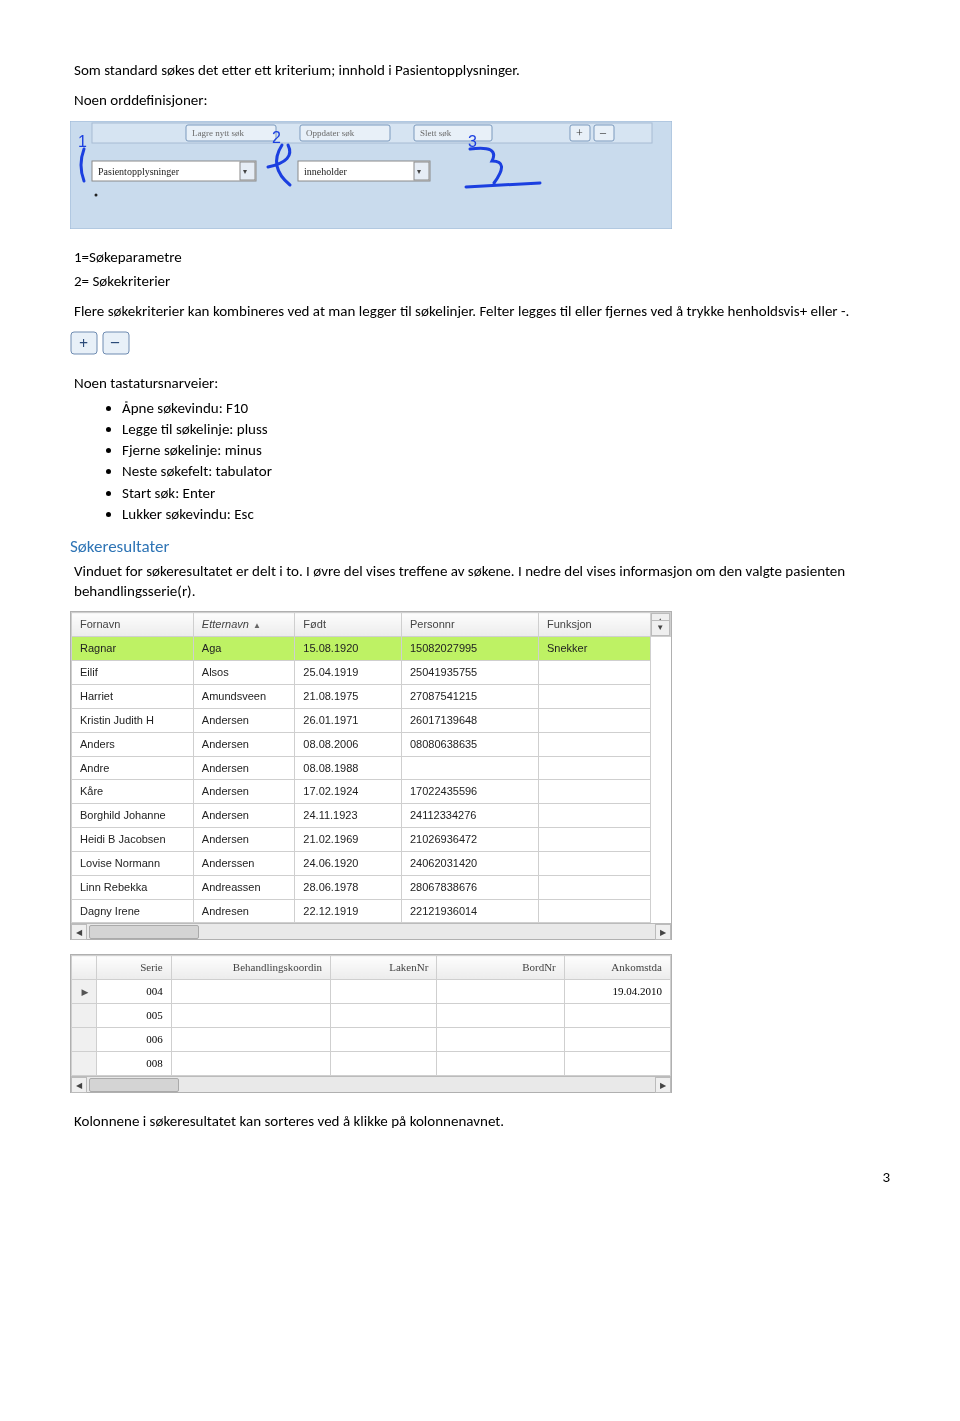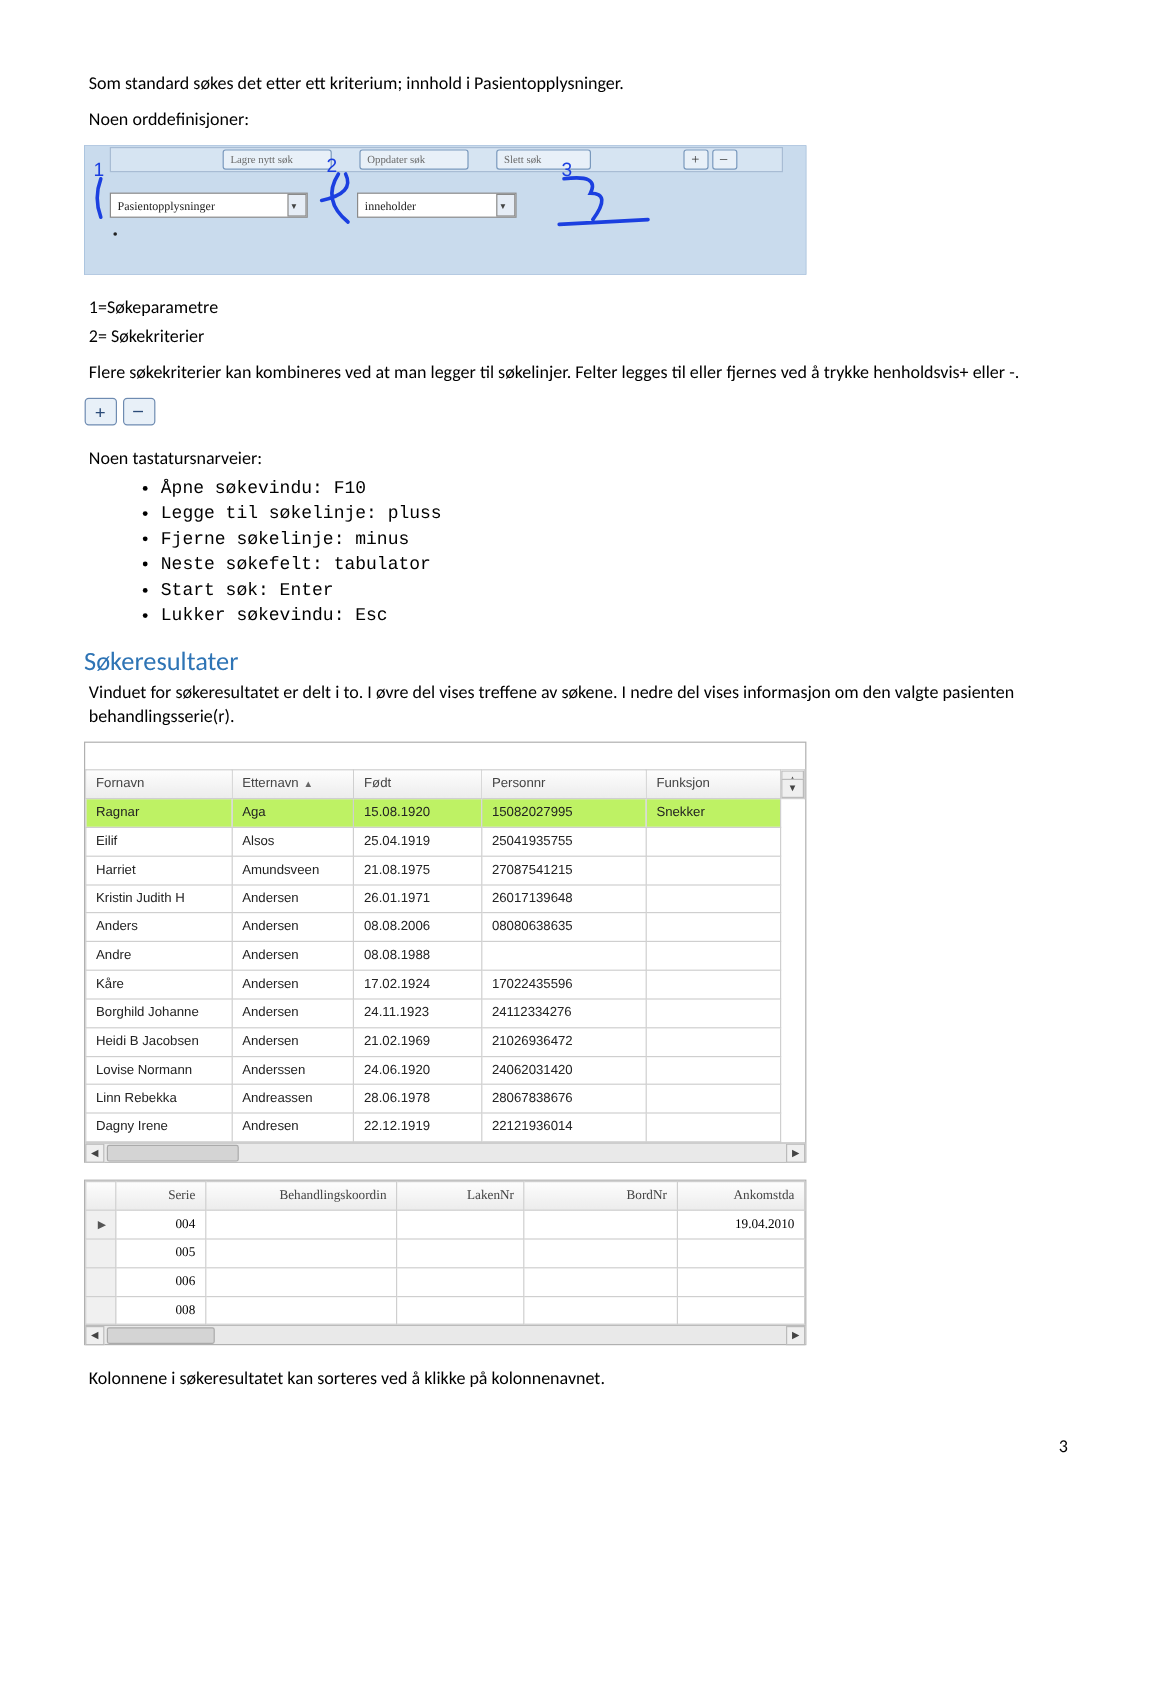--- a/index.html
+++ b/index.html
@@ -19,58 +19,56 @@
   }
   .toolbar-image svg { display: block; }
   .plusminus-image { margin: 3px 0 16px 0; }
   .plusminus-image svg { display: block; }
   ul.bullets {
     margin: 2px 0 12px 0;
     padding-left: 48px;
   }
   ul.bullets li {
     list-style-type: disc;
-    margin: 1px 16px;
-    font-family: Liberation Mono, monospace;
+    margin: 1px 4px;
   }
   .section-heading {
     color: #2E74B5;
-    font-size: 22px;
+    font-size: 17px;
     margin: 4px 0 2px 0;
   }
   .app-table-wrap {
     margin: 6px 0 14px 0;
     border: 1px solid #b0b0b0;
     width: 602px;
     background: #fff;
   }
   .app-table {
     width: 100%;
     border-collapse: collapse;
     font-family: Tahoma, Arial, sans-serif;
     font-size: 11px;
     color: #222;
-    margin-top: 22px;
   }
   .app-table th, .app-table td {
     border: 1px solid #cfcfcf;
     padding: 4px 8px;
     text-align: left;
     height: 22px;
     white-space: nowrap;
     overflow: hidden;
   }
   .app-table thead th {
     background: linear-gradient(#fdfdfd, #ececec);
     font-weight: normal;
     color: #444;
     position: relative;
   }
   .col-fornavn { width: 120px; }
-  .col-etternavn { width: 100px; }
+  .col-etternavn { width: 100px; font-style: italic; }
   .col-fodt { width: 105px; }
   .col-personnr { width: 135px; }
   .col-funksjon { width: 110px; }
   .col-scroll { width: 20px; padding:0 !important; }
   .sort-indicator {
     font-size: 8px;
     color: #666;
     margin-left: 4px;
   }
   tr.selected td {

